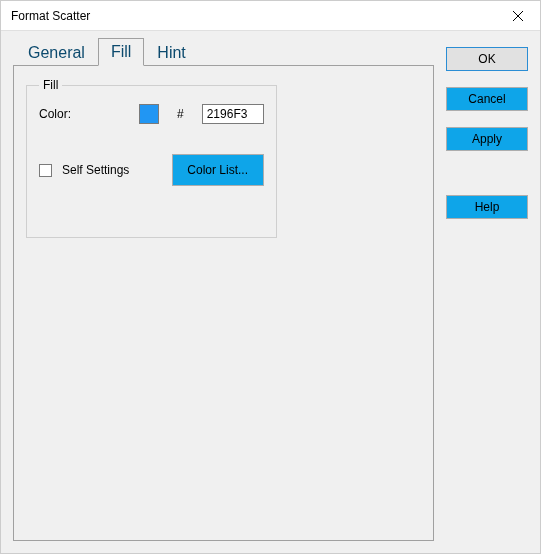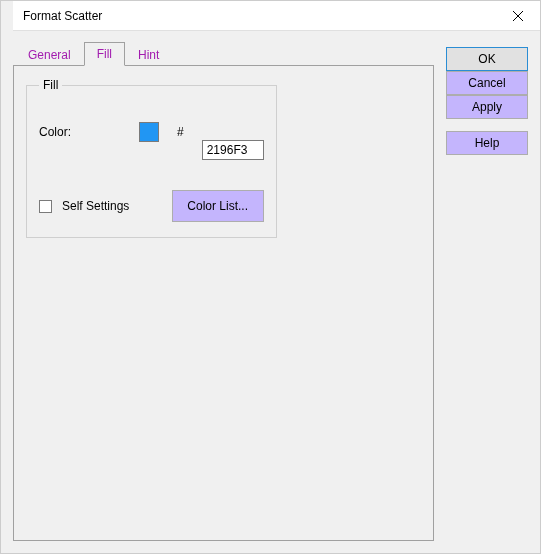--- a/index.html
+++ b/index.html
@@ -20,21 +20,20 @@
     display: flex;
     flex-direction: column;
   }
   .titlebar {
     height: 30px;
     background: #ffffff;
     display: flex;
     align-items: center;
     padding: 0 0 0 10px;
     border-bottom: 1px solid #e0e0e0;
-    margin-left: 12px;
   }
   .titlebar .title {
     flex: 1;
     font-size: 12px;
     color: #000;
   }
   .titlebar .close {
     width: 45px;
     height: 30px;
     display: flex;
@@ -52,26 +51,26 @@
   }
   .main-col {
     flex: 1;
     display: flex;
     flex-direction: column;
   }
   .side-col {
     width: 82px;
     display: flex;
     flex-direction: column;
-    gap: 0;
+    gap: 16px;
     padding-top: 6px;
   }
   .btn {
     height: 24px;
-    background: #c4b5fd;
+    background: #0ea5e9;
     border: 1px solid #adadad;
     display: flex;
     align-items: center;
     justify-content: center;
     font-size: 12px;
     cursor: pointer;
     user-select: none;
   }
   .btn.primary {
     background: #e1e1e1;
@@ -84,22 +83,22 @@
     display: flex;
     align-items: flex-end;
     height: 24px;
     margin-left: 2px;
   }
   .tab {
     padding: 4px 12px 4px 12px;
     border: 1px solid transparent;
     border-bottom: none;
     cursor: pointer;
-    font-size: 12px;
-    color: #a21caf;
+    font-size: 16px;
+    color: #0c4a6e;
     position: relative;
     top: 1px;
     background: transparent;
   }
   .tab.active {
     background: #f0f0f0;
     border: 1px solid #a0a0a0;
     border-bottom: 1px solid #f0f0f0;
     z-index: 2;
   }
@@ -149,21 +148,20 @@
     cursor: pointer;
   }
   .hash { font-size: 12px; }
   .text-input {
     height: 20px;
     border: 1px solid #7a7a7a;
     background: #fff;
     padding: 0 4px;
     font-size: 12px;
     font-family: inherit;
-    margin-top: 36px;
   }
   .color-input { width: 62px; }
   .spinner {
     display: flex;
     align-items: stretch;
     height: 20px;
     border: 1px solid #7a7a7a;
     background: #fff;
     width: 90px;
   }

